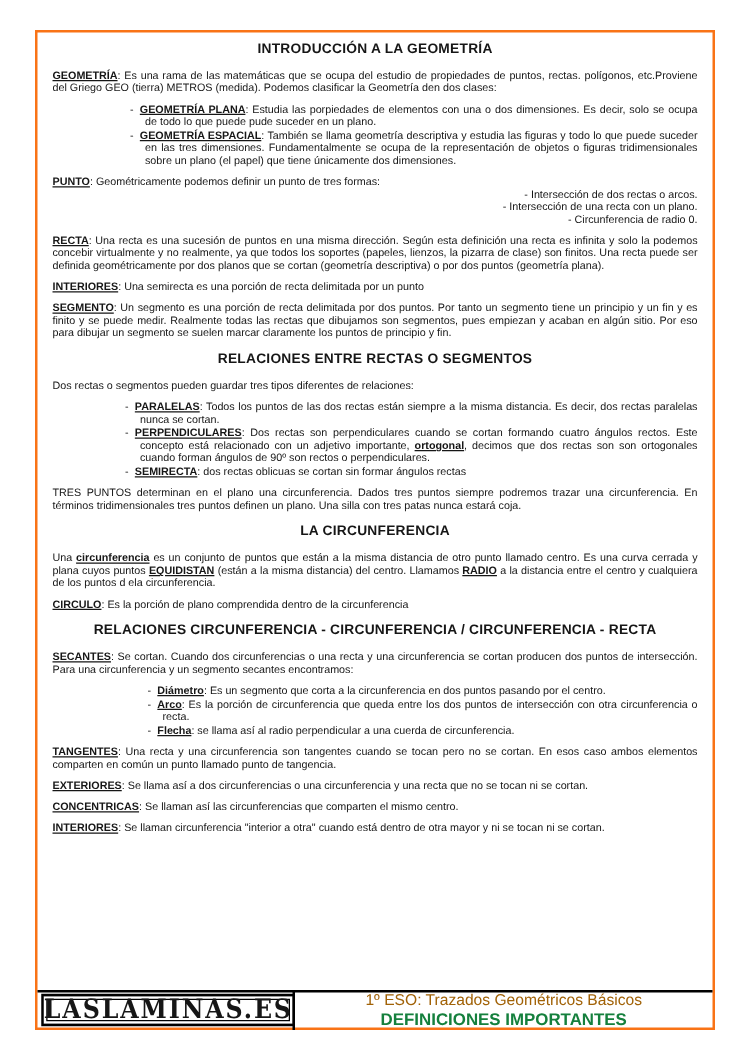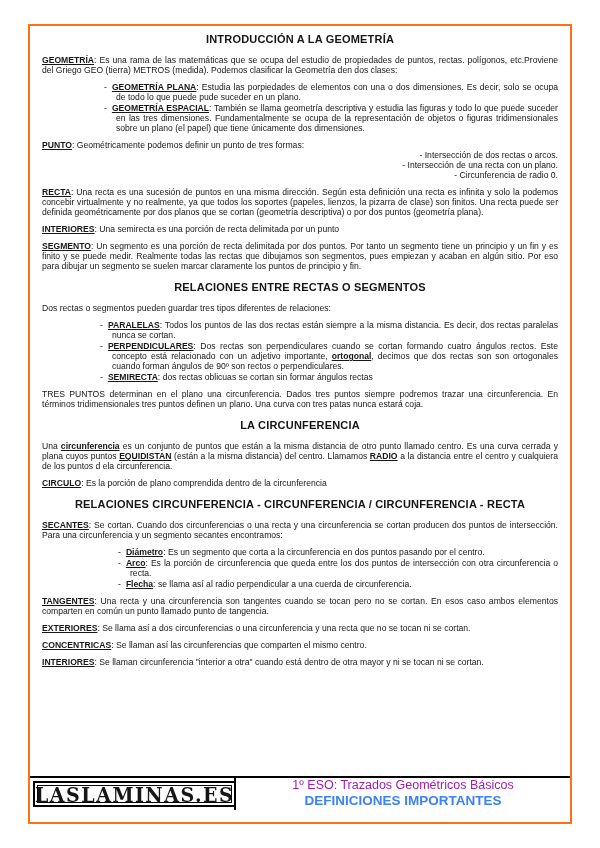--- a/index.html
+++ b/index.html
@@ -17,30 +17,30 @@
   .group { margin-bottom:7px; }
   .term { font-weight:bold;text-decoration:underline; }
   .bullet { padding-left:12px; text-indent:-12px; margin-bottom:1px; }
   .dash { margin-right:5px; }
   .indent-a { margin-left:62px; }
   .indent-b { margin-left:44px; }
   .indent-c { margin-left:58px; }
   .indent-d { margin-left:76px; }
   .sub-item { text-align:right; }
 
-  .footer { border-top:2px solid #000; height:46px; display:flex; align-items:flex-start; }
+  .footer { border-top:2px solid #000; height:30px; display:flex; align-items:center; }
   .logo-cell { width:206px; border-right:2px solid #000; padding:3px; display:flex; }
   .logo-inner { flex:1; border:2px solid #000; box-shadow: inset 0 0 0 2px #fff, inset 0 0 0 3px #000;
                 display:flex; align-items:center; justify-content:center; }
   .logo-text { font-family:"DejaVu Serif", serif; font-weight:bold; font-size:19px;
                letter-spacing:1.5px; transform:scaleY(1.12); white-space:nowrap; }
   .footer-right { flex:1; display:flex; flex-direction:column; align-items:center;
                   justify-content:center; gap:1px; }
-  .footer-course { font-size:12.5px; color:#a21caf; }
-  .footer-title { font-size:13.5px; font-weight:bold; color:#3b82f6; }
+  .footer-course { font-size:12.5px; color:#a16207; }
+  .footer-title { font-size:13.5px; font-weight:bold; color:#15803d; }
 </style>
 </head>
 <body>
 
 <div class="sheet">
   <div class="frame">
     <div class="content">
 
       <div class="sec-title first">INTRODUCCIÓN A LA GEOMETRÍA</div>
 
@@ -68,21 +68,21 @@
       <div class="sec-title">RELACIONES ENTRE RECTAS O SEGMENTOS</div>
 
       <p class="para">Dos rectas o segmentos pueden guardar tres tipos diferentes de relaciones:</p>
 
       <div class="group">
         <div class="bullet indent-c"><span class="dash">-</span><b class="term">PARALELAS</b><span>: Todos los puntos de las dos rectas están siempre a la misma distancia. Es decir, dos rectas paralelas nunca se cortan.</span></div>
         <div class="bullet indent-c"><span class="dash">-</span><b class="term">PERPENDICULARES</b><span>: Dos rectas son perpendiculares cuando se cortan formando cuatro ángulos rectos. Este concepto está relacionado con un adjetivo importante, </span><b class="term">ortogonal</b><span>, decimos que dos rectas son son ortogonales cuando forman ángulos de 90º son rectos o perpendiculares.</span></div>
         <div class="bullet indent-c"><span class="dash">-</span><b class="term">SEMIRECTA</b><span>: dos rectas oblicuas se cortan sin formar ángulos rectas</span></div>
       </div>
 
-      <p class="para">TRES PUNTOS determinan en el plano una circunferencia. Dados tres puntos siempre podremos trazar una circunferencia. En términos tridimensionales tres puntos definen un plano. Una curva con tres patas nunca estará coja.</p>
+      <p class="para">TRES PUNTOS determinan en el plano una circunferencia. Dados tres puntos siempre podremos trazar una circunferencia. En términos tridimensionales tres puntos definen un plano. Una silla con tres patas nunca estará coja.</p>
 
       <div class="sec-title">LA CIRCUNFERENCIA</div>
 
       <p class="para"><span>Una </span><b class="term">circunferencia</b><span> es un conjunto de puntos que están a la misma distancia de otro punto llamado centro. Es una curva cerrada y plana cuyos puntos </span><b class="term">EQUIDISTAN</b><span> (están a la misma distancia) del centro. Llamamos </span><b class="term">RADIO</b><span> a la distancia entre el centro y cualquiera de los puntos d ela circunferencia.</span></p>
 
       <p class="para"><b class="term">CIRCULO</b><span>: Es la porción de plano comprendida dentro de la circunferencia</span></p>
 
       <div class="sec-title">RELACIONES CIRCUNFERENCIA - CIRCUNFERENCIA / CIRCUNFERENCIA - RECTA</div>
 
       <p class="para"><b class="term">SECANTES</b><span>: Se cortan. Cuando dos circunferencias o una recta y una circunferencia se cortan producen dos puntos de intersección. Para una circunferencia y un segmento secantes encontramos:</span></p>

